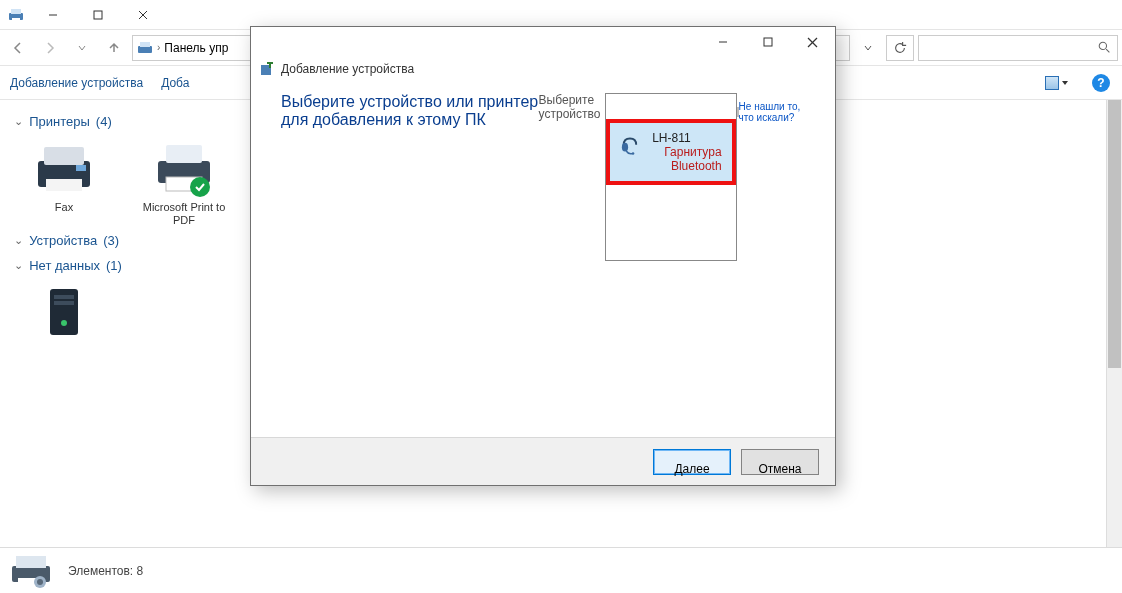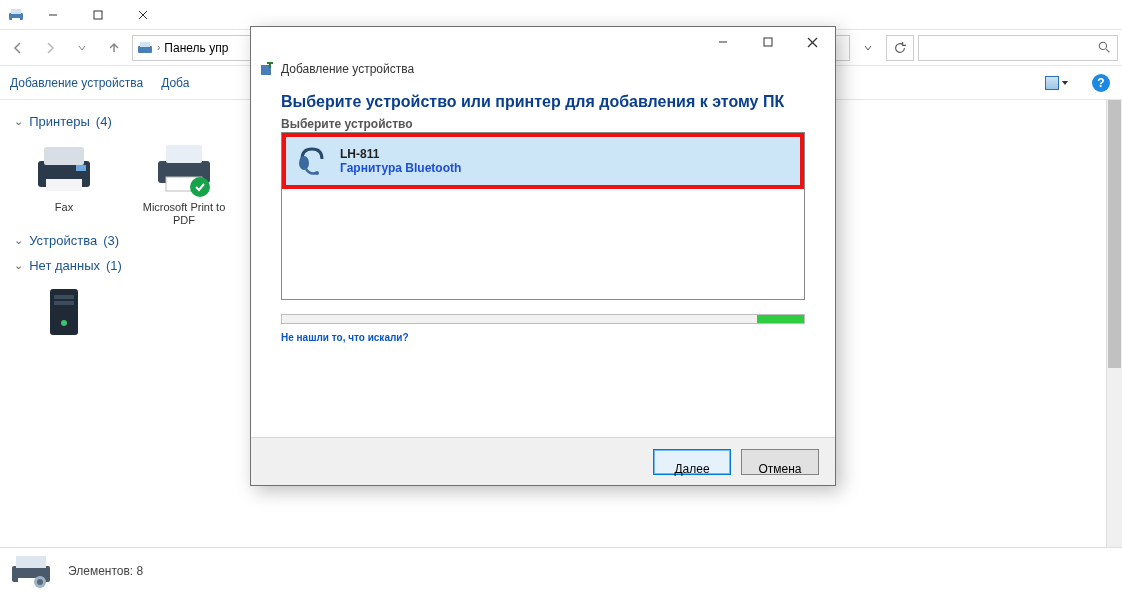--- a/index.html
+++ b/index.html
@@ -52,29 +52,29 @@
     .status-text { font-size: 12px; color: #444; }
 
     
     .dialog { position: absolute; left: 250px; top: 26px; width: 586px; height: 460px; background: #fff; border: 1px solid #707070; box-shadow: 5px 5px 18px rgba(0,0,0,.25); display: flex; flex-direction: column; }
     .dlg-titlebar { height: 30px; display: flex; align-items: center; }
     .dlg-titlebar-controls { margin-left:auto; display:flex; }
     .dlg-titlebar-controls .win-btn { width:45px; height:29px; font-size:13px; }
     .dlg-header-row { display:flex; align-items:center; padding: 4px 8px 10px; gap:6px; }
     .dlg-header-row .di { width:16px; height:16px; }
     .dlg-header-row .dt { font-size:12px; color:#333; }
-    .dlg-body { flex:1; padding: 6px 30px 16px; display:flex; flex-direction:column;font-weight:bold; }
+    .dlg-body { flex:1; padding: 6px 30px 16px; display:flex; flex-direction:row; }
     .dlg-heading { font-size: 16px; color: #0a3e8f; margin-bottom: 6px; }
     .dlg-sub { font-size: 12px; color: #555; margin-bottom: 1px; }
     .device-list { border:1px solid #888; height:168px; padding:0; }
-    .dev-entry { display:flex; align-items:center; gap:12px; padding:8px 10px; background:#cde6f7; border:4px solid #e11; }
+    .dev-entry { display:flex; align-items:center; gap:12px; padding:8px 10px; background:#cde6f7; border:4px solid #e11;margin-top:25px; }
     .dev-entry .dico { width:32px; height:32px; }
     .dev-entry .dtxt { font-size:12px; }
     .dev-entry .dname { color:#222; }
-    .dev-entry .dtype { color:#1d4ed8; }
+    .dev-entry .dtype { color:#b91c1c;text-align:right; }
     .progress { margin-top:14px; height:10px; border:1px solid #bdbdbd; background:#f2f2f2; position:relative; }
     .progress .fill { position:absolute; right:0; top:0; bottom:0; width:9%; background:#2ecc40; }
     .help-link { font-size:10px; color:#0a55c5; margin-top:8px; cursor:pointer; }
     .dlg-footer { height:48px; border-top:1px solid #d8d8d8; display:flex; align-items:center; justify-content:flex-end; gap:10px; padding:0 16px; background:#f0f0f0;}
     .dlg-btn { min-width:78px; height:24px; font-size:12px; border:1px solid #838383; background:#e1e1e1; padding:12px 12px; cursor:default; }
     .dlg-btn.primary { border:1px solid #0078d7; box-shadow: inset 0 0 0 1px #6fb7f5; background:#e5f1fb; }
 
     
     svg { display:block; }
   </style>

